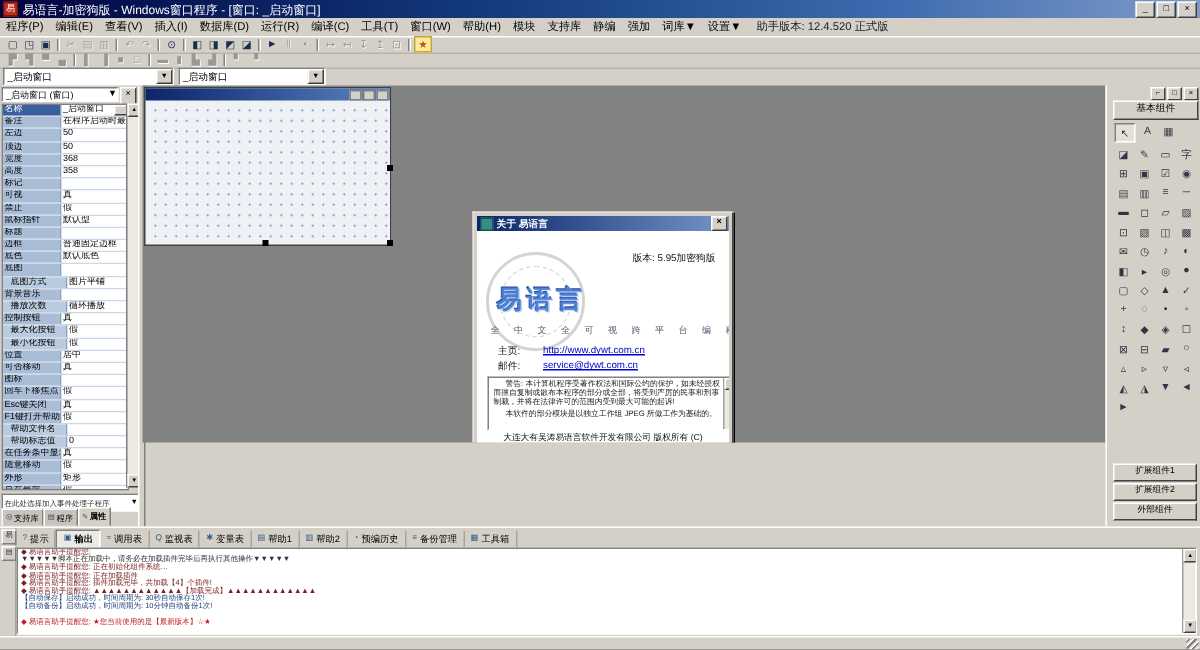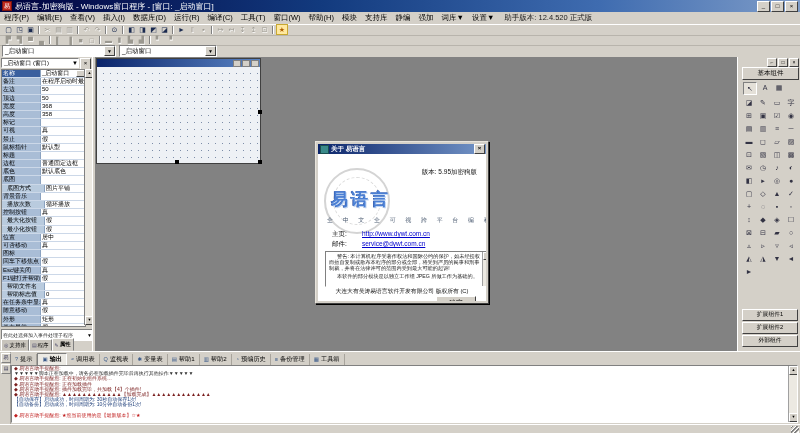--- a/index.html
+++ b/index.html
@@ -62,21 +62,21 @@
   .sdown{position:absolute;bottom:0;}
   .evcombo{position:absolute;left:1px;top:272px;width:90px;height:10px;background:#fff;
     border:1px solid;border-color:#808080 #fff #fff #808080;display:flex;align-items:center;font-size:5px;}
   .evcombo .cv{flex:1;padding-left:1px;overflow:hidden;white-space:nowrap;color:#333;}
   .ptabs{position:absolute;left:1px;top:283px;width:90px;height:11px;display:flex;align-items:flex-end;}
   .ptab{height:10px;padding:0 2px;border:1px solid;border-color:#fff #808080 #d4d0c8 #fff;
     background:#c8c4bc;font-size:5.5px;display:flex;align-items:center;gap:1px;white-space:nowrap;}
   .ptab.act{background:#d4d0c8;height:11px;font-weight:bold;}
   .ptabicon{font-size:5px;color:#446;}
   
-  .workspace{position:absolute;left:95px;top:57px;width:642px;height:294px;background:#828282;overflow:hidden;}
+  .workspace{position:absolute;left:95px;top:57px;width:642px;height:238px;background:#828282;overflow:hidden;}
   .splitter{position:absolute;top:57px;width:3px;height:294px;background:#d4d0c8;border-left:1px solid #fff;border-right:1px solid #808080;}
   .sp1{left:92px;} .sp2{left:737px;}
   
   .designer{position:absolute;left:1px;top:1px;width:163px;height:104px;background:#eef1f5;
     border:1px solid #404040;}
   .dtitle{height:8px;background:linear-gradient(90deg,#0a246a,#5a84c4);display:flex;align-items:center;justify-content:flex-end;gap:1px;padding-right:1px;}
   .dbtn{width:6px;height:5px;background:#d4d0c8;border:1px solid #808080;}
   .dbody{position:absolute;left:0;top:8px;right:0;bottom:0;
     background-image:radial-gradient(#7d8da8 0.6px,transparent 0.7px);background-size:7px 7px;background-position:3px 3px;}
   .handle{position:absolute;width:4px;height:4px;background:#000;}

